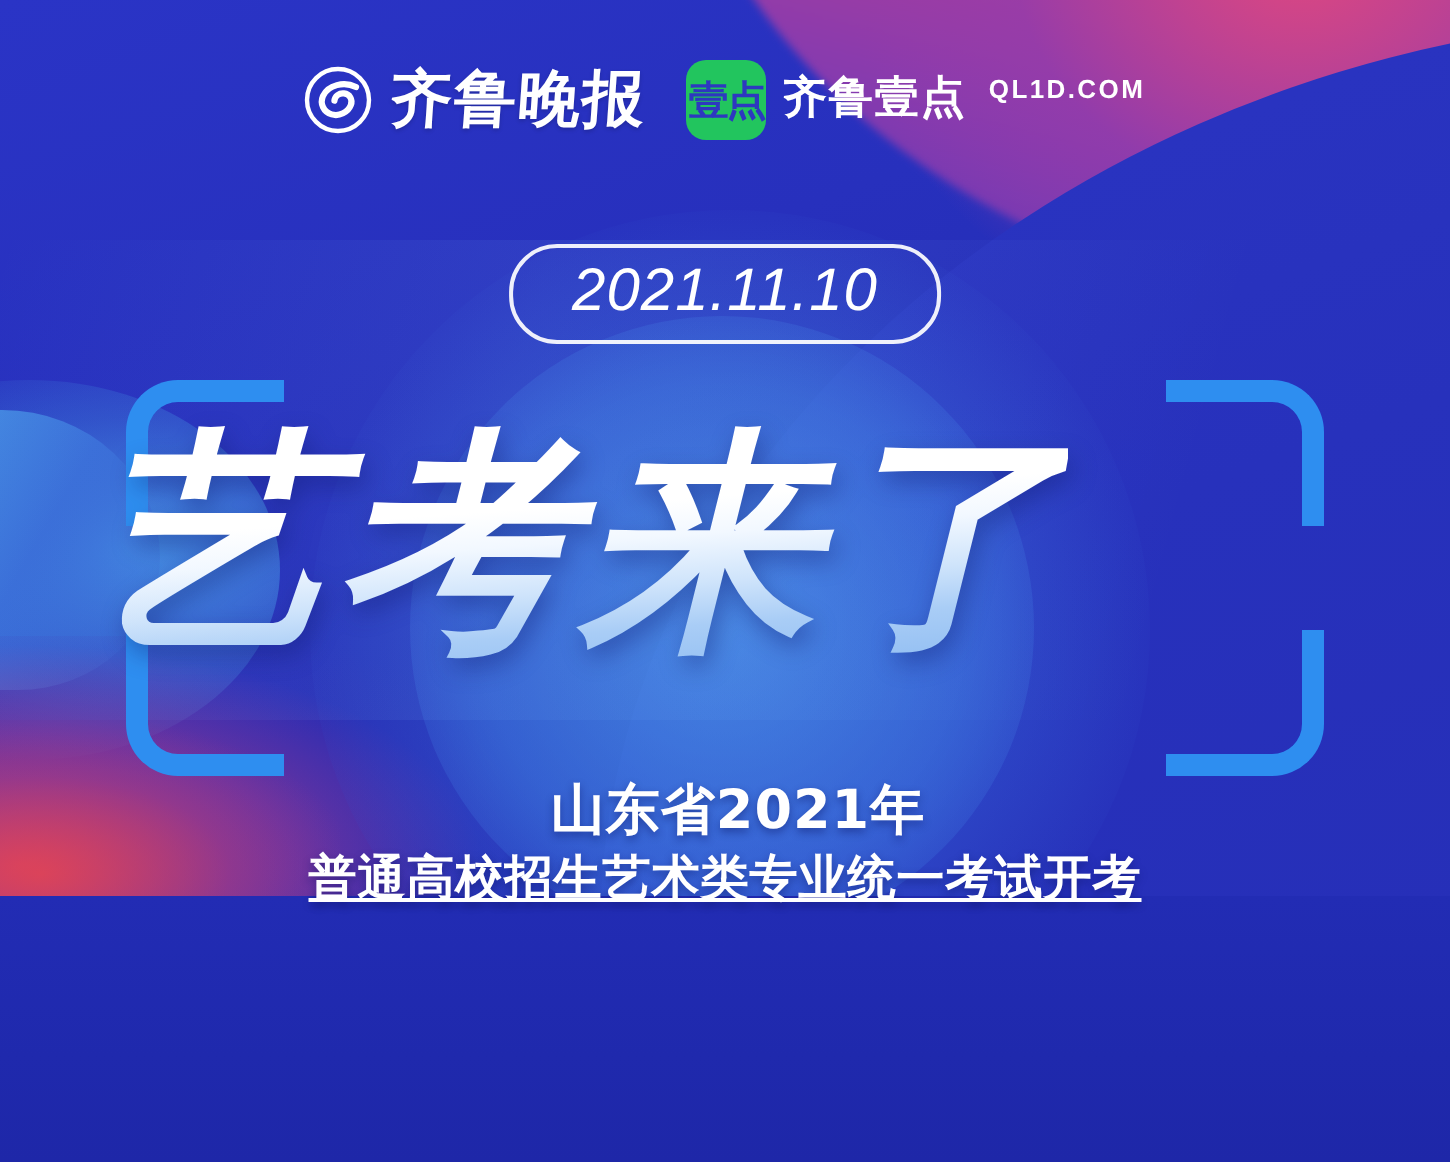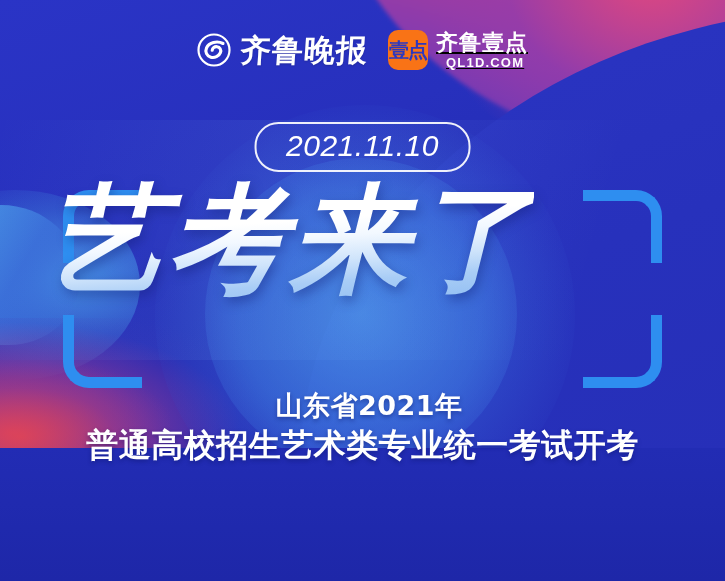--- a/index.html
+++ b/index.html
@@ -183,40 +183,39 @@
 
   .brand-right {
     display: flex;
     align-items: center;
     gap: 8px;
   }
   .app-icon {
     width: 40px;
     height: 40px;
     border-radius: 10px;
-    background: #f97316;
+    background: #22c55e;
     display: flex;
     align-items: center;
     justify-content: center;
     flex: 0 0 40px;
   }
   .app-icon-glyph {
     color: #2d38c0;
     font-size: 20px;
     font-weight: bold;
     font-family: "DejaVu Sans", sans-serif;
     line-height: 1;
     letter-spacing: -1px;
   }
   .brand-right-text {
     display: flex;
-    flex-direction: column;
+    flex-direction: row;
     justify-content: center;
     gap: 1px;
-    text-decoration: underline;
   }
   .brand-right-cn {
     color: #ffffff;
     font-size: 22px;
     font-weight: bold;
     font-family: "DejaVu Sans", sans-serif;
     line-height: 1.05;
     letter-spacing: 1px;
   }
   .brand-right-en {
@@ -277,21 +276,21 @@
   .bracket-br {
     right: 63px; top: 315px;
     border-left: none; border-top: none;
     border-bottom-right-radius: 26px;
   }
 
   
   .headline {
     position: absolute;
     left: 0;
-    top: 180px;
+    top: 212px;
     width: 580px;
     text-align: center;
     z-index: 5;
   }
   .headline-text {
     display: inline-block;
     font-family: "DejaVu Sans", sans-serif;
     font-size: 118px;
     font-weight: bold;
     line-height: 1;
@@ -320,21 +319,21 @@
   .subtitle-line {
     color: #ffffff;
     font-family: "DejaVu Sans", sans-serif;
     font-weight: bold;
     line-height: 1.32;
     letter-spacing: 0.5px;
     text-shadow: 0 2px 4px rgba(12,20,100,0.45);
     white-space: nowrap;
   }
   .subtitle-line-1 { font-size: 27px; margin-left: 13px; }
-  .subtitle-line-2 { font-size: 32px; }
+  .subtitle-line-2 { font-size: 24px; text-decoration: underline; }
 </style>
 </head>
 <body>
 
 <div class="poster">
 
   <div class="bg-layer">
 
     <div class="bg-art">
       <div class="wave-magenta"></div>

